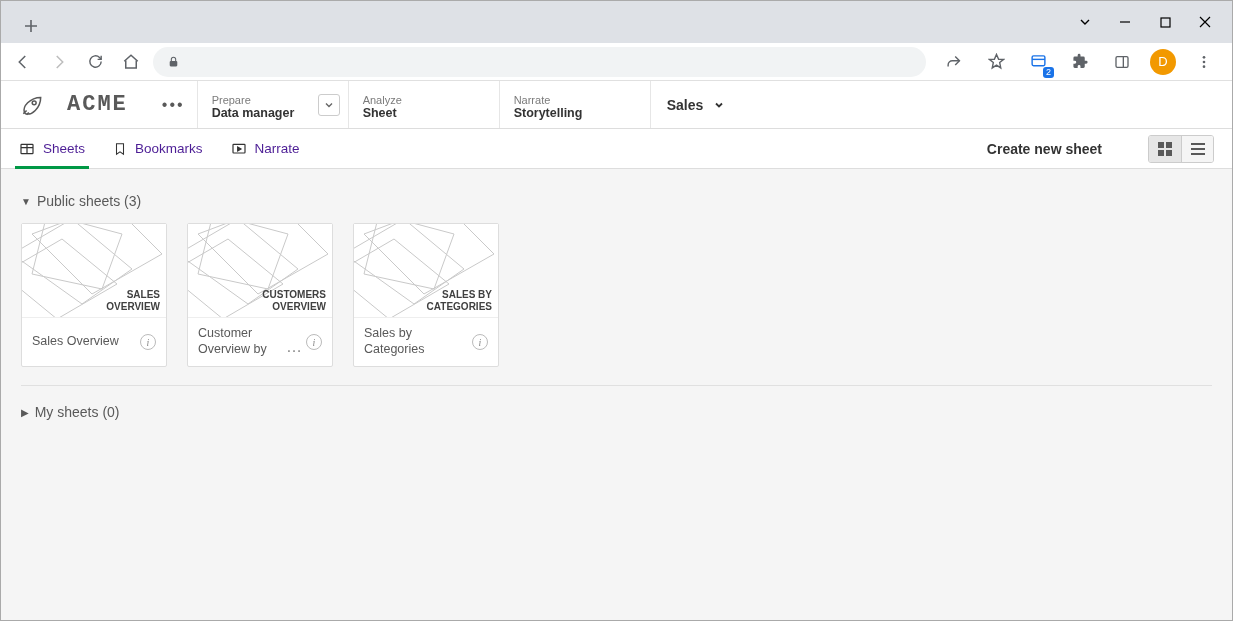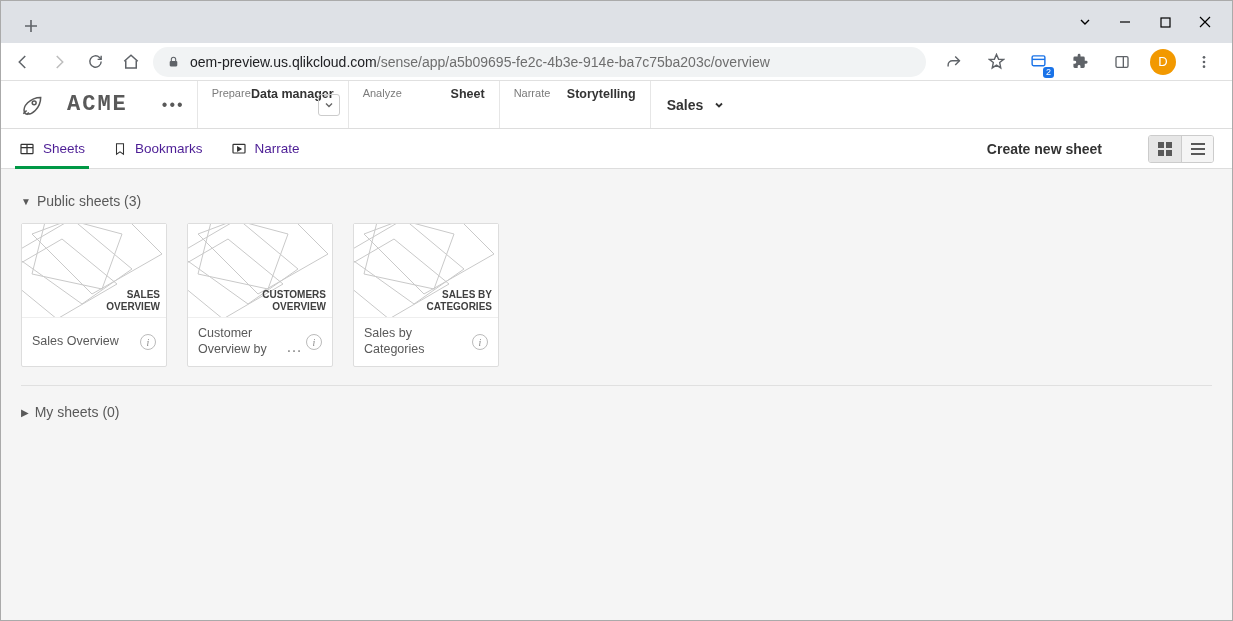--- a/index.html
+++ b/index.html
@@ -81,21 +81,21 @@
     display:flex;
     align-items:stretch;
     border-bottom:1px solid #ddd;
   }
   .brand-section {
     display:flex; align-items:center; padding:0 12px 0 18px; gap:22px;
   }
   .brand-name { font-family: "Courier New", monospace; font-size:22px; letter-spacing:2px; font-weight:600; color:#595959;}
   .brand-more { margin-left:12px; color:#595959; font-size:16px; letter-spacing:2px;}
   .header-divider { width:1px; background:#e6e6e6;}
-  .header-segment { padding:6px 14px 2px; display:flex; flex-direction:row; justify-content:space-between; position:relative; min-width:150px;}
+  .header-segment { padding:6px 14px 2px; display:flex; flex-direction:column; justify-content:center; position:relative; min-width:150px;}
   .header-segment .sm { font-size:11px; color:#7b7b7b;}
   .header-segment .lg { font-size:12.5px; color:#333; font-weight:600;}
   .segment-caret {
     position:absolute; right:8px; top:50%; transform:translateY(-50%);
     border:1px solid #ccc; border-radius:3px; width:22px; height:22px;
     display:flex; align-items:center; justify-content:center;
   }
   .header-sales { display:flex; align-items:center; padding:0 16px; gap:10px; font-weight:600; font-size:14px;}
   .header-spacer { flex:1;}
   .header-right { display:flex; align-items:center; gap:20px; padding-right:18px;}
@@ -192,21 +192,20 @@
         <path d="M5 10v10h14V10"></path>
       </svg>
     </span>
   <div class="omnibox">
     <span class="lock">
         <svg width="13" height="13" viewBox="0 0 24 24" fill="#5f6368">
           <rect x="5" y="11" width="14" height="10" rx="2"></rect>
           <path d="M8 11V8a4 4 0 0 1 8 0v3" fill="none" stroke="#5f6368" stroke-width="2"></path>
         </svg>
       </span>
-    <span><span class="url-domain">oem-preview.us.qlikcloud.com</span><span class="url-path">/sense/app/a5b09695-fe2c-4b3e-914e-ba7c75ba203c/overview</span></span>
   </div>
   <div class="toolbar-right">
     <span class="nav-icon">
         <svg width="17" height="17" viewBox="0 0 24 24" fill="none" stroke="#5f6368" stroke-width="2">
           <path d="M13 5l6 6-6 6"></path>
           <path d="M19 11H9a6 6 0 0 0-6 6v2"></path>
         </svg>
       </span>
     <span class="nav-icon">
         <svg width="17" height="17" viewBox="0 0 24 24" fill="none" stroke="#5f6368" stroke-width="2">

